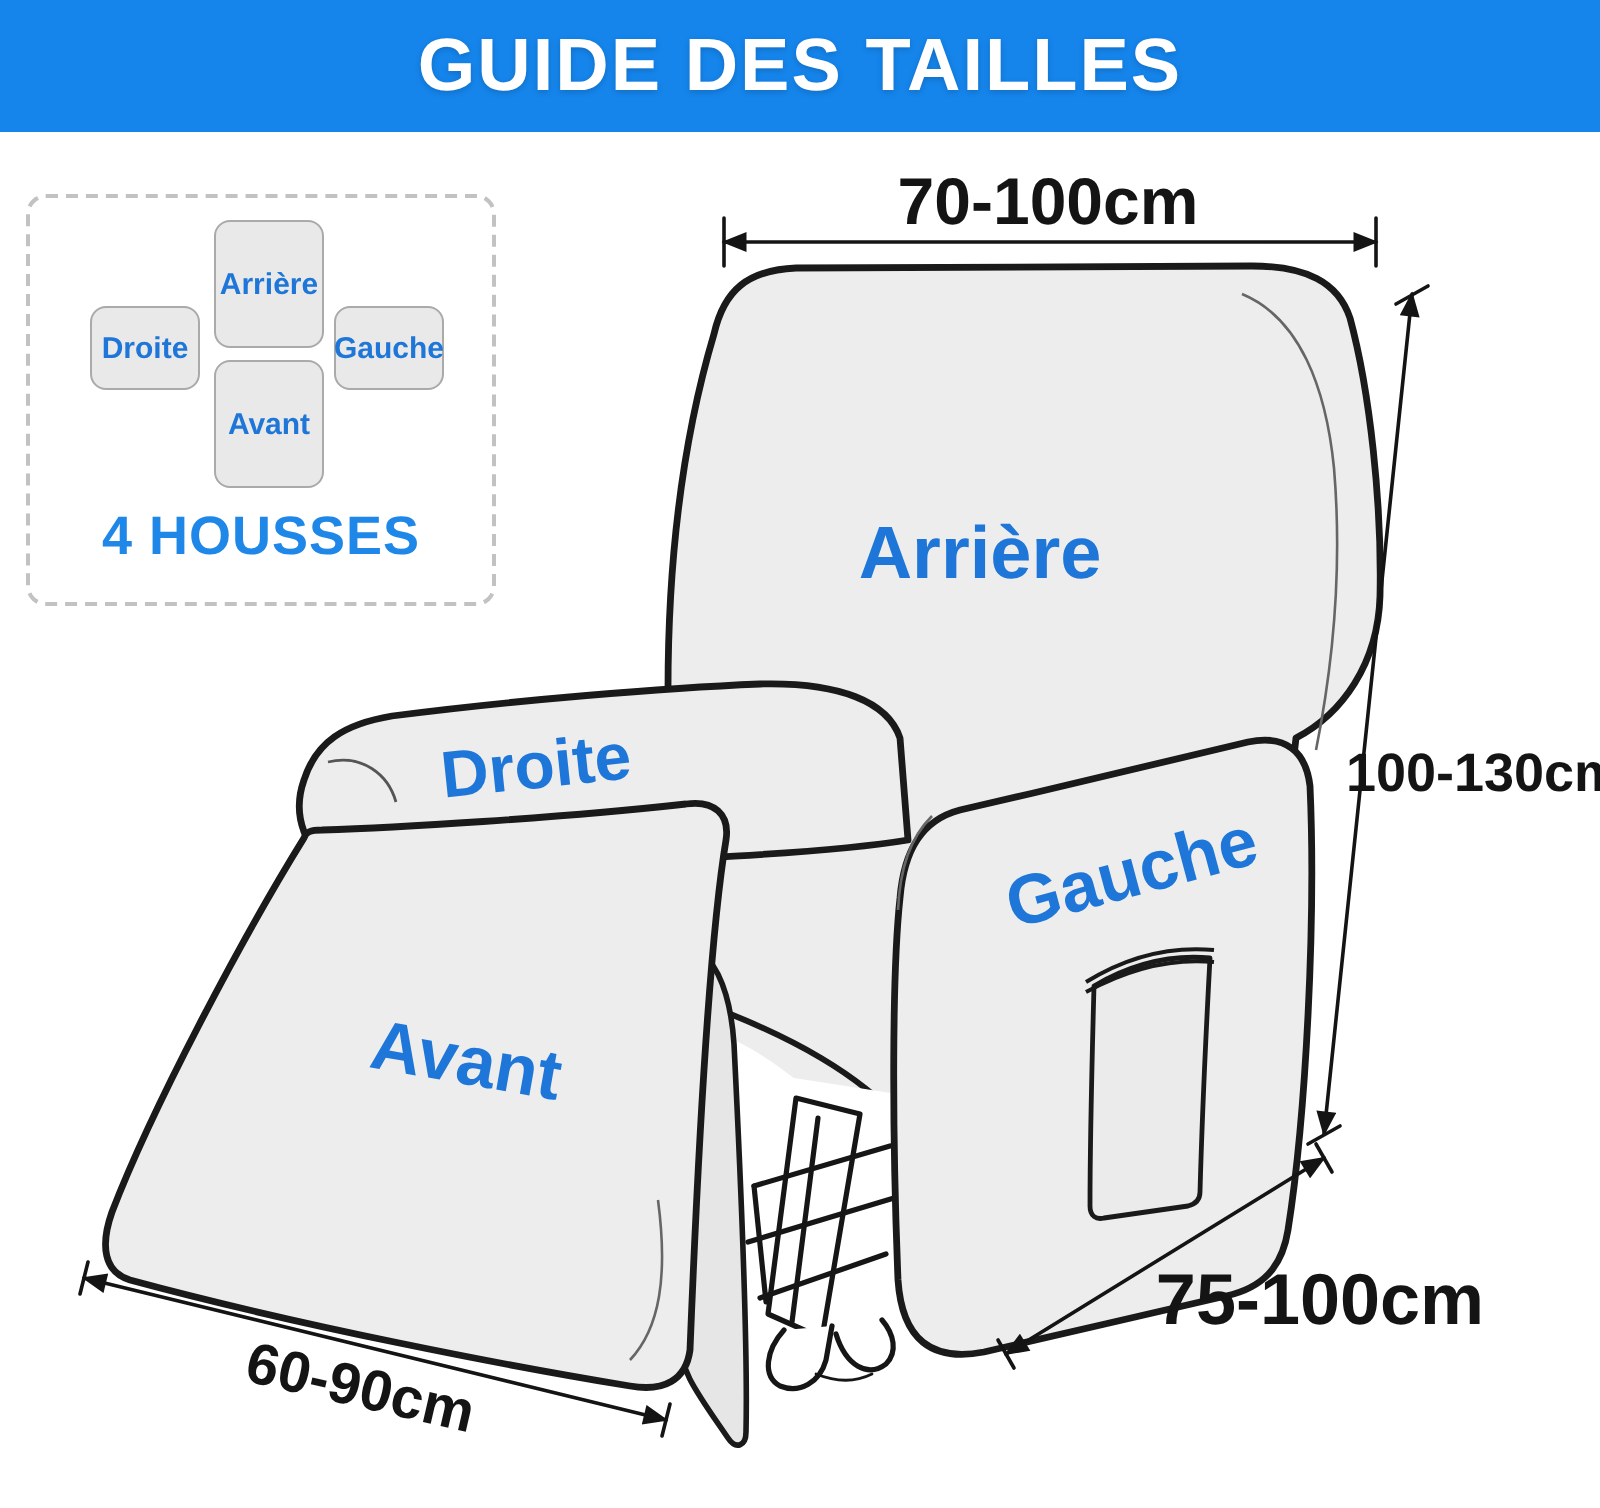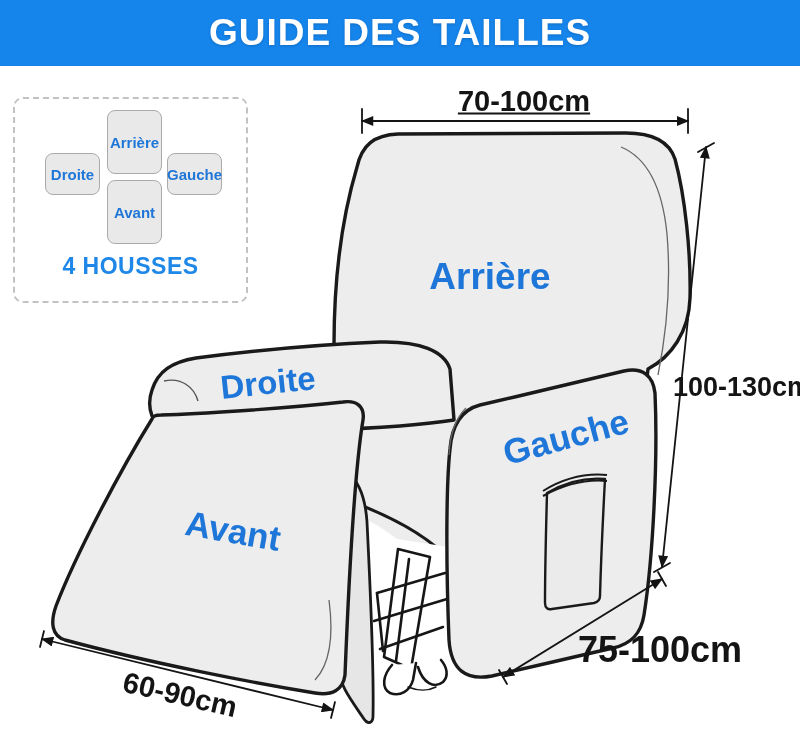--- a/index.html
+++ b/index.html
@@ -25,39 +25,39 @@
     position:absolute;background:#e9e9e9;border:1px solid #aaaaaa;border-radius:8px;
     display:flex;align-items:center;justify-content:center;
     color:#1E76D8;font-size:15px;font-weight:600;
   }
   .piece-back{left:92px;top:11px;width:53px;height:62px;}
   .piece-right{left:30px;top:54px;width:53px;height:40px;}
   .piece-left{left:152px;top:54px;width:53px;height:40px;}
   .piece-front{left:92px;top:81px;width:53px;height:62px;}
   .legend-caption{
     position:absolute;left:0;top:154px;width:100%;text-align:center;
-    color:#1E87E8;font-size:23px;font-weight:700;letter-spacing:0.5px;
+    color:#1E87E8;font-size:27px;font-weight:700;letter-spacing:0.5px;
   }
   
   .diagram{position:absolute;left:0;top:0;width:800px;height:754px;}
   
   .chair-label{
     position:absolute;color:#1E76D8;font-weight:700;white-space:nowrap;
     transform:translate(-50%,-50%);
   }
   .lbl-back{left:490px;top:277px;font-size:37px;}
   .lbl-right{left:268px;top:383px;font-size:33px;transform:translate(-50%,-50%) rotate(-6deg);}
   .lbl-left{left:566px;top:437px;font-size:35px;transform:translate(-50%,-50%) rotate(-15deg);}
   .lbl-front{left:233px;top:531px;font-size:35px;transform:translate(-50%,-50%) rotate(10deg);}
   
   .dim-label{
     position:absolute;color:#141414;font-weight:600;white-space:nowrap;
     transform:translate(-50%,-50%);
   }
-  .dim-top{left:524px;top:101px;font-size:29px;text-decoration:underline;}
+  .dim-top{left:524px;top:101px;font-size:33px;}
   .dim-right{left:742px;top:387px;font-size:27px;}
   .dim-depth{left:660px;top:650px;font-size:36px;}
   .dim-foot{left:180px;top:695px;font-size:29px;transform:translate(-50%,-50%) rotate(13deg);}
 </style>
 </head>
 <body>
 
 <div class="page">
 
   <div class="header">

